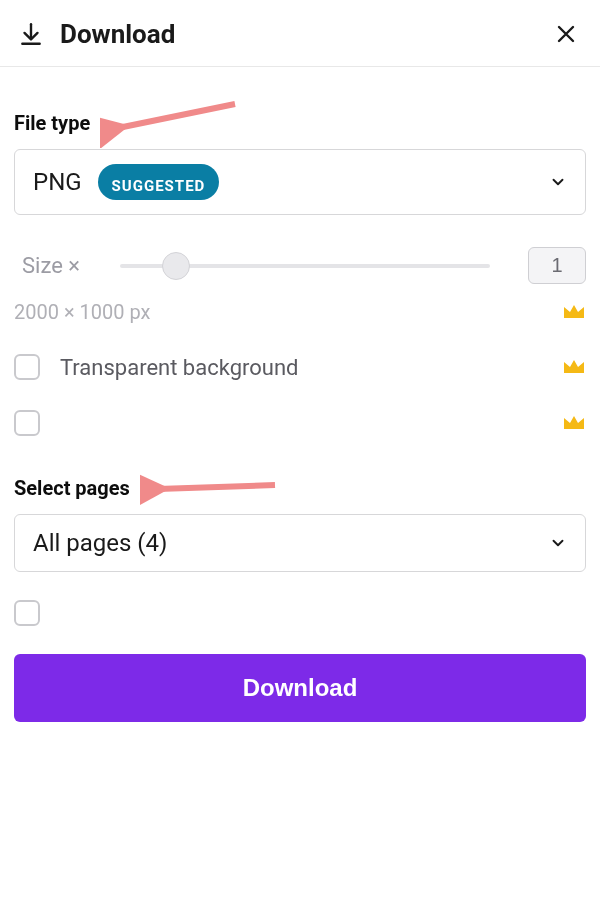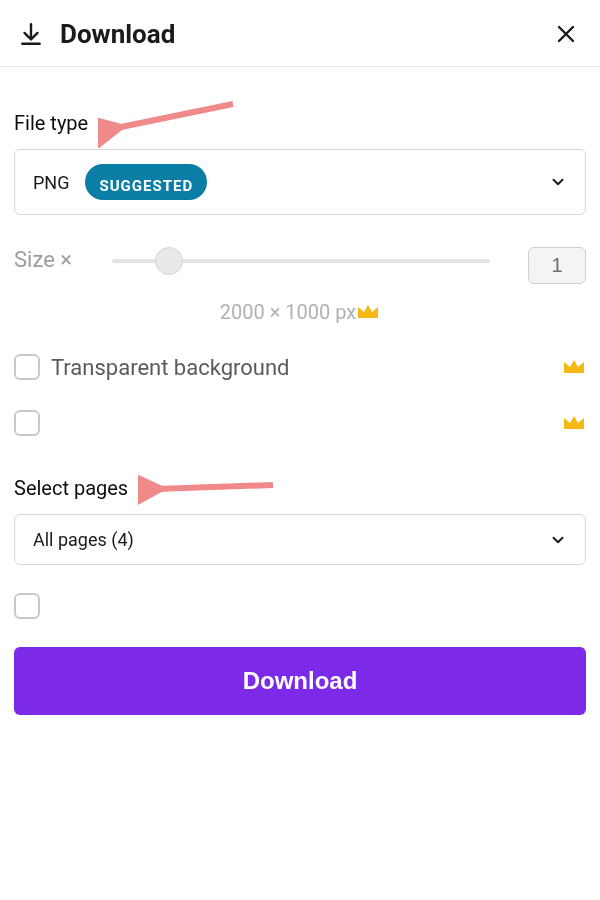--- a/index.html
+++ b/index.html
@@ -45,21 +45,21 @@
     .close-btn svg {
       width: 24px;
       height: 24px;
       display: block;
     }
     .content {
       padding: 0 14px;
     }
     .section-label {
       font-size: 20px;
-      font-weight: 400;
+      font-weight: 700;
       color: #0d0d0d;
       margin-top: 44px;
       margin-bottom: 14px;
       display: flex;
       align-items: center;
       gap: 10px;
       text-align: center;
     }
     .select-control {
       width: 100%;
@@ -71,43 +71,44 @@
       align-items: center;
       justify-content: space-between;
       cursor: pointer;
     }
     .select-left {
       display: flex;
       align-items: center;
       gap: 16px;
     }
     .select-value {
-      font-size: 18px;
+      font-size: 24px;
       color: #1a1a1a;
       font-weight: 400;
     }
     .badge {
       background: #0a7ea4;
       color: #fff;
       font-size: 15px;
       font-weight: 700;
       letter-spacing: 1px;
       border-radius: 999px;
       padding: 13px 14px 5px 14px;
     }
     .chevron svg {
       width: 18px;
       height: 18px;
       display: block;
     }
     .size-row {
       display: flex;
-      align-items: flex-start;
+      align-items: center;
       margin-top: 32px;
       gap: 20px;
+      margin-left: 8px;
     }
     .size-label {
       font-size: 22px;
       color: #9c9ca4;
       margin-right: 20px;
       white-space: nowrap;
     }
     .slider-track {
       flex: 1;
       position: relative;
@@ -137,21 +138,21 @@
       border: 1px solid #cfcfd3;
       border-radius: 6px;
       background: #f4f4f6;
       text-align: center;
       font-size: 20px;
       color: #6b6b72;
       padding: 6px 0;
     }
     .dim-row {
       display: flex;
-      justify-content: center;
+      justify-content: space-between;
       align-items: center;
       margin-top: 16px;
     }
     .dimensions {
       font-size: 20px;
       color: #b0b0b6;
     }
     .crown svg {
       width: 24px;
       height: 20px;
@@ -159,21 +160,21 @@
     }
     .checkbox-row {
       display: flex;
       align-items: center;
       justify-content: space-between;
       margin-top: 30px;
     }
     .checkbox-left {
       display: flex;
       align-items: center;
-      gap: 11px;
+      gap: 20px;
     }
     .checkbox {
       width: 26px;
       height: 26px;
       border: 2px solid #c9c9cd;
       border-radius: 6px;
       background: #fff;
       cursor: pointer;
       flex-shrink: 0;
     }

